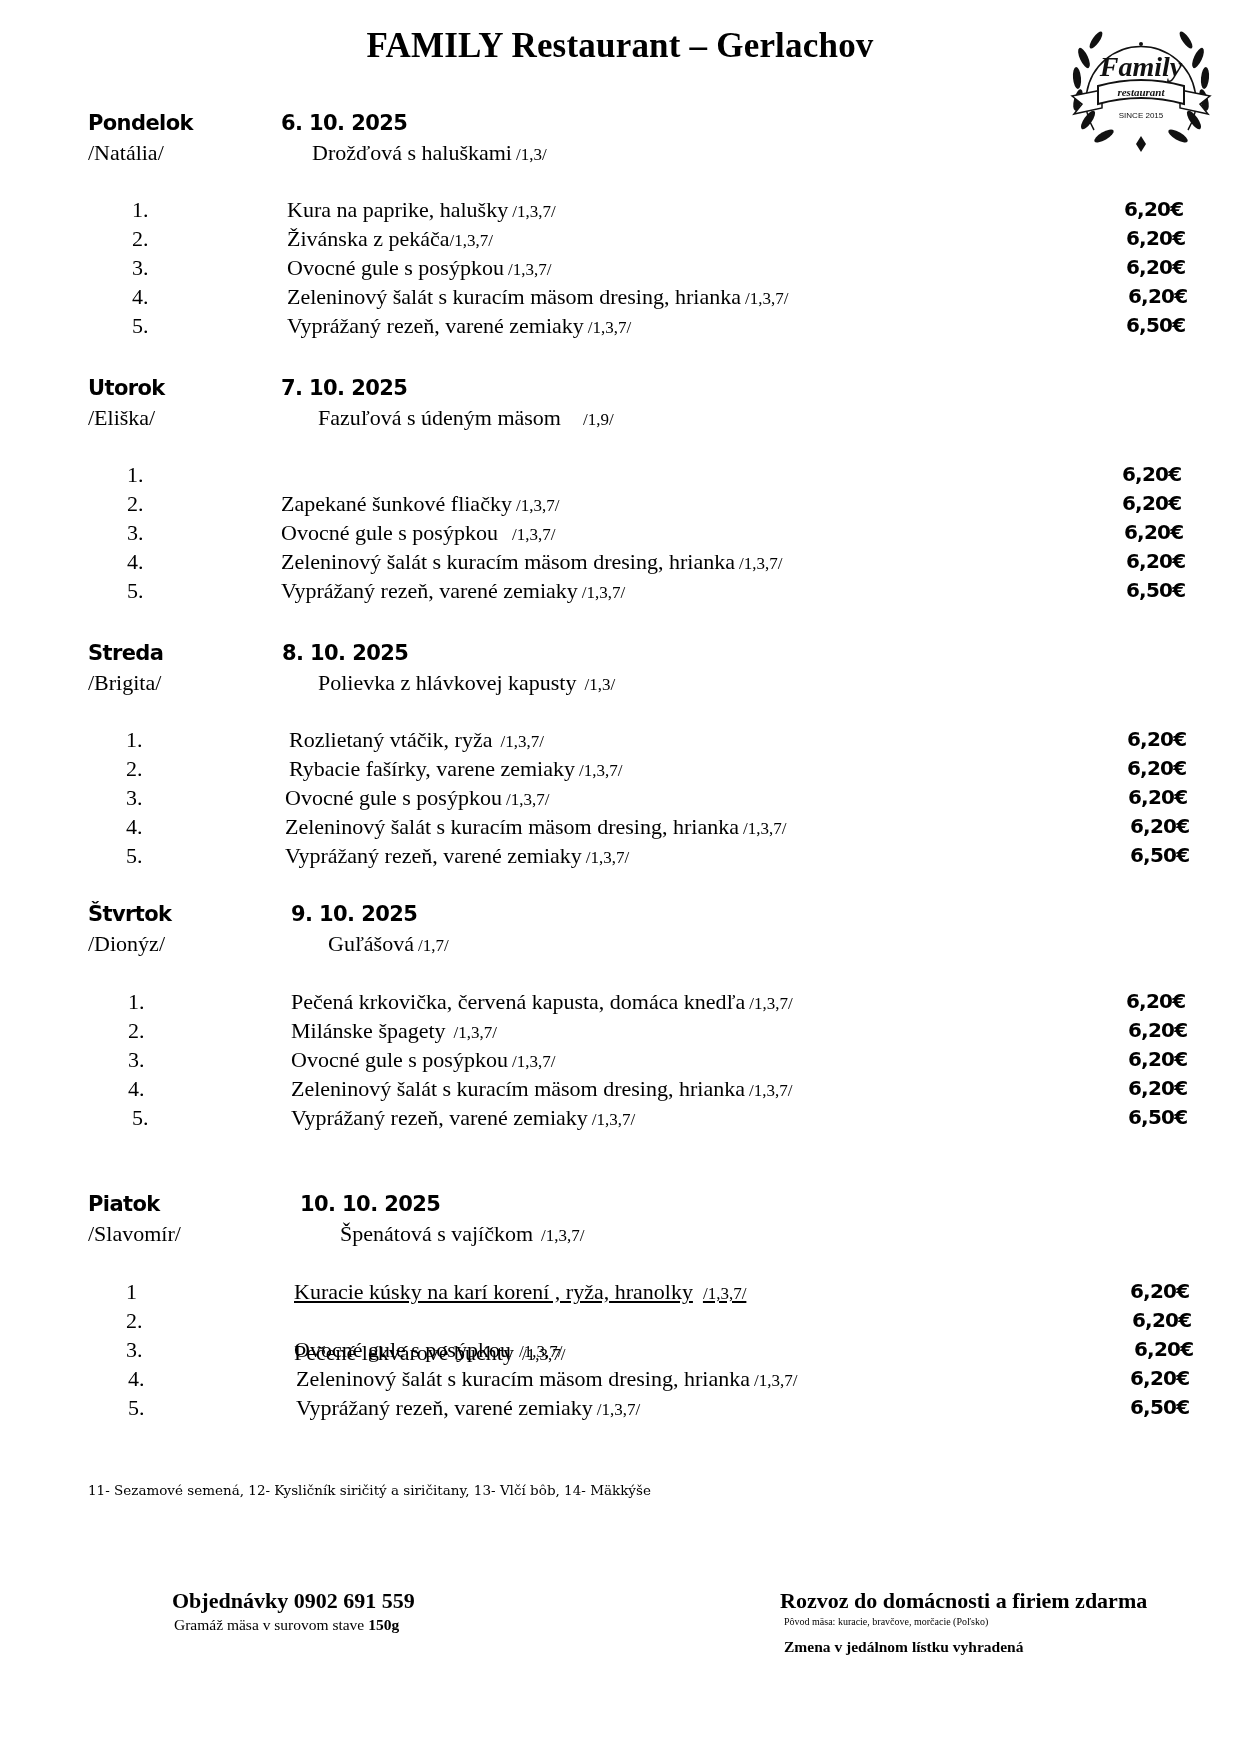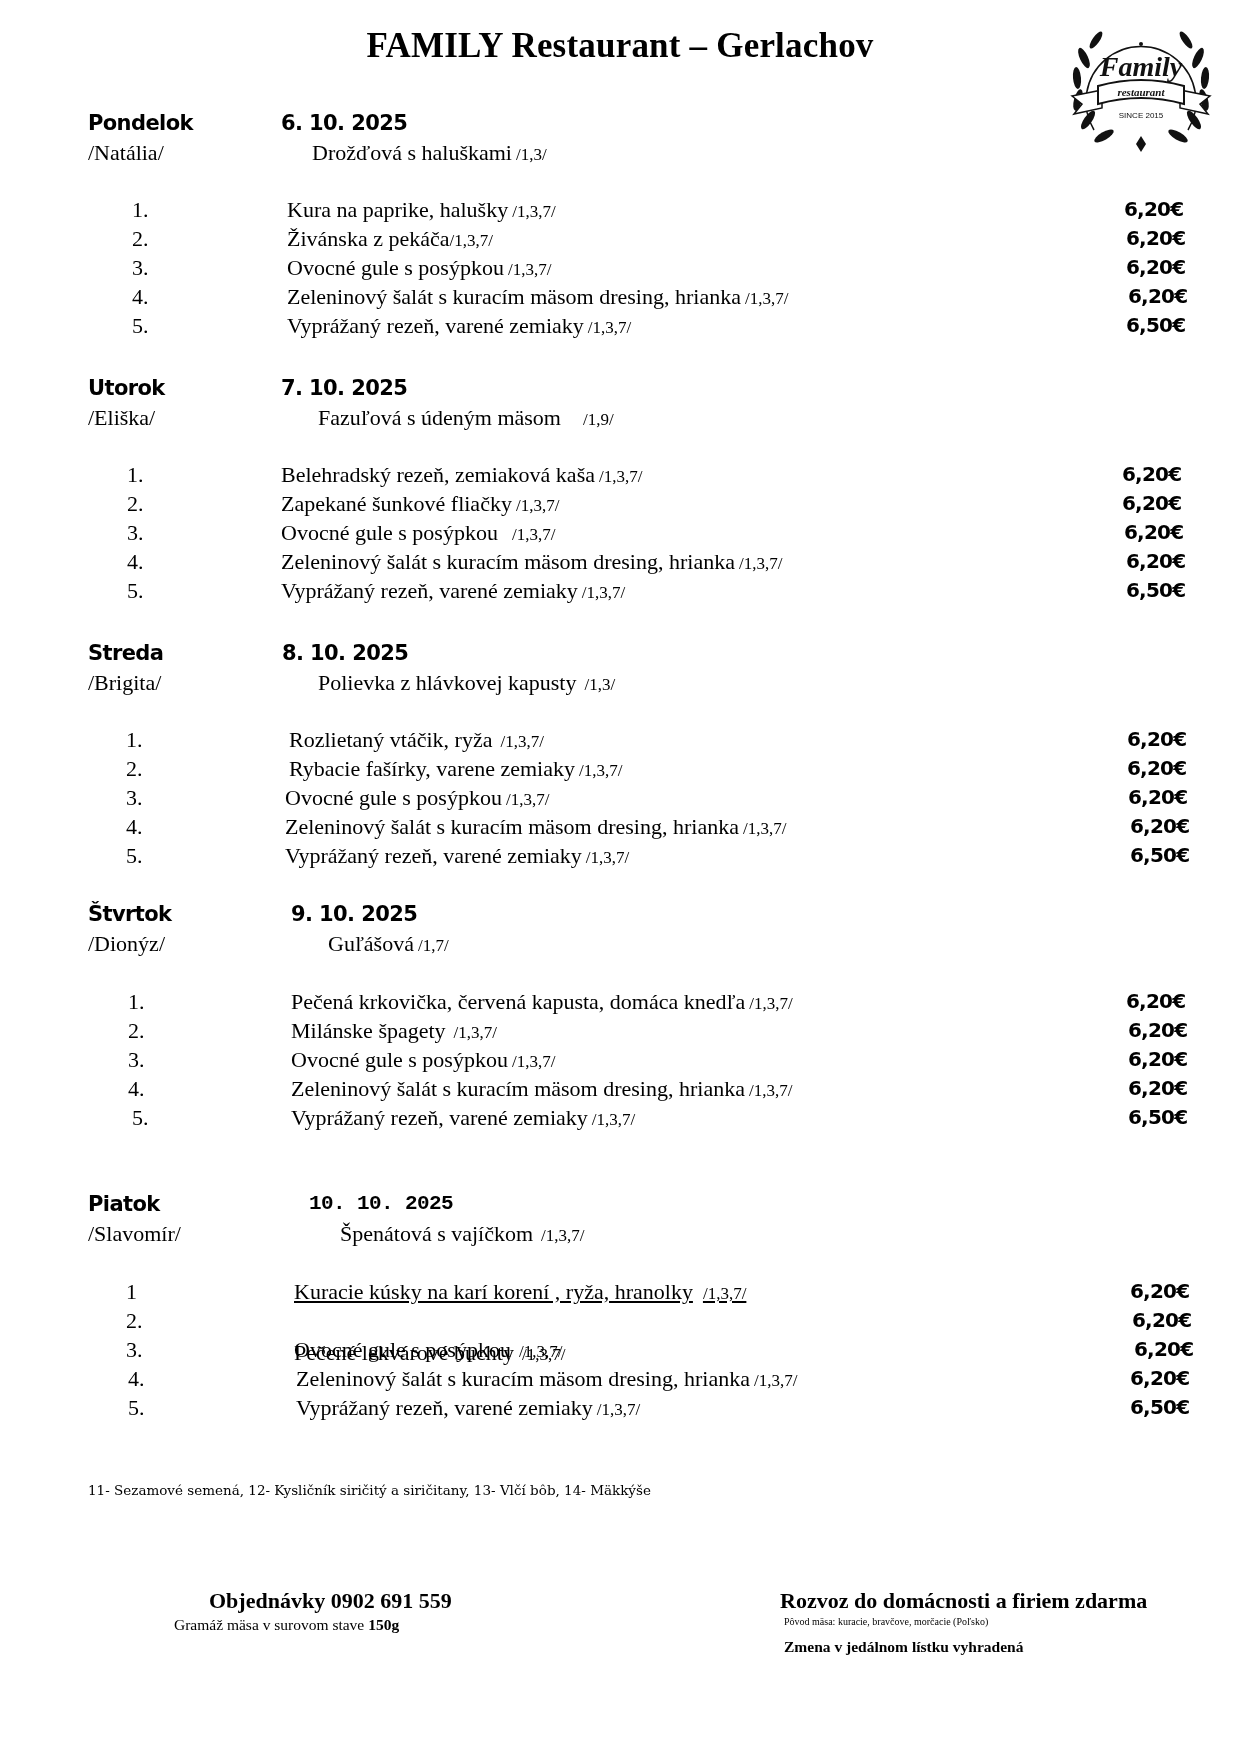--- a/index.html
+++ b/index.html
@@ -15,21 +15,21 @@
     .alg { font-size: 17px; margin-left: 4px; }
 
     .item { position: absolute; left: 0; width: 1240px; height: 29px; }
     .num { position: absolute; font-size: 22px; }
     .name { position: absolute; font-size: 22px; white-space: nowrap; }
     .price { position: absolute; font-family: "DejaVu Sans", sans-serif; font-weight: bold; font-size: 20px; letter-spacing: -0.8px; }
 
     .allergens { position: absolute; left: 88px; top: 1476px; width: 1110px; font-family: "DejaVu Serif", serif; font-size: 13.5px; line-height: 28px; }
     .allergens b { font-weight: bold; }
 
-    .foot-left-title { position: absolute; left: 172px; top: 1588px; font-family: "Liberation Serif", serif; font-weight: bold; font-size: 22px; margin-left: 37px; }
+    .foot-left-title { position: absolute; left: 172px; top: 1588px; font-family: "Liberation Serif", serif; font-weight: bold; font-size: 22px; }
     .foot-left-sub { position: absolute; left: 174px; top: 1616px; font-family: "Liberation Serif", serif; font-size: 15.5px; }
     .foot-right-title { position: absolute; left: 780px; top: 1588px; font-family: "Liberation Serif", serif; font-weight: bold; font-size: 22px; }
     .foot-right-sub { position: absolute; left: 784px; top: 1616px; font-family: "Liberation Serif", serif; font-size: 10px; }
     .foot-right-note { position: absolute; left: 784px; top: 1638px; font-family: "Liberation Serif", serif; font-weight: bold; font-size: 15.5px; }
   </style>
 </head>
 <body>
 
 <div class="title">FAMILY Restaurant – Gerlachov</div>
 
@@ -94,21 +94,20 @@
   </div>
 
 <div class="day" style="top:376px;">
   <div class="day-head">Utorok</div>
   <div class="day-date" style="left:281px;">7. 10. 2025</div>
   <div class="nameday">/Eliška/</div>
   <div class="soup" style="left:318px;"><span>Fazuľová s údeným mäsom</span><span class="alg" style="margin-left:22px">/1,9/</span></div>
 </div>
 <div class="item" style="top:462px;">
     <span class="num" style="left:127px;">1.</span>
-    <span class="name" style="left:281px;"><span>Belehradský rezeň, zemiaková kaša</span><span class="alg">/1,3,7/</span></span>
     <span class="price" style="left:1122px;">6,20€</span>
   </div>
 <div class="item" style="top:491px;">
     <span class="num" style="left:127px;">2.</span>
     <span class="name" style="left:281px;"><span>Zapekané šunkové fliačky</span><span class="alg">/1,3,7/</span></span>
     <span class="price" style="left:1122px;">6,20€</span>
   </div>
 <div class="item" style="top:520px;">
     <span class="num" style="left:127px;">3.</span>
     <span class="name" style="left:281px;"><span>Ovocné gule s posýpkou</span><span class="alg" style="margin-left:14px">/1,3,7/</span></span>
@@ -184,21 +183,21 @@
     <span class="price" style="left:1128px;">6,20€</span>
   </div>
 <div class="item" style="top:1105px;">
     <span class="num" style="left:132px;">5.</span>
     <span class="name" style="left:291px;"><span>Vyprážaný rezeň, varené zemiaky</span><span class="alg">/1,3,7/</span></span>
     <span class="price" style="left:1128px;">6,50€</span>
   </div>
 
 <div class="day" style="top:1192px;">
   <div class="day-head">Piatok</div>
-  <div class="day-date" style="left:309px;font-family:Liberation Mono, monospace;">10. 10. 2025</div>
+  <div class="day-date" style="left:300px;">10. 10. 2025</div>
   <div class="nameday">/Slavomír/</div>
   <div class="soup" style="left:340px;"><span>Špenátová s vajíčkom</span><span class="alg" style="margin-left:8px">/1,3,7/</span></div>
 </div>
 <div class="item" style="top:1279px;">
     <span class="num" style="left:126px;">1</span>
     <span class="name" style="left:294px;text-decoration:underline;"><span>Kuracie kúsky na karí korení , ryža, hranolky</span><span class="alg" style="margin-left:10px">/1,3,7/</span></span>
     <span class="price" style="left:1130px;">6,20€</span>
   </div>
 <div class="item" style="top:1308px;">
     <span class="num" style="left:126px;">2.</span>

